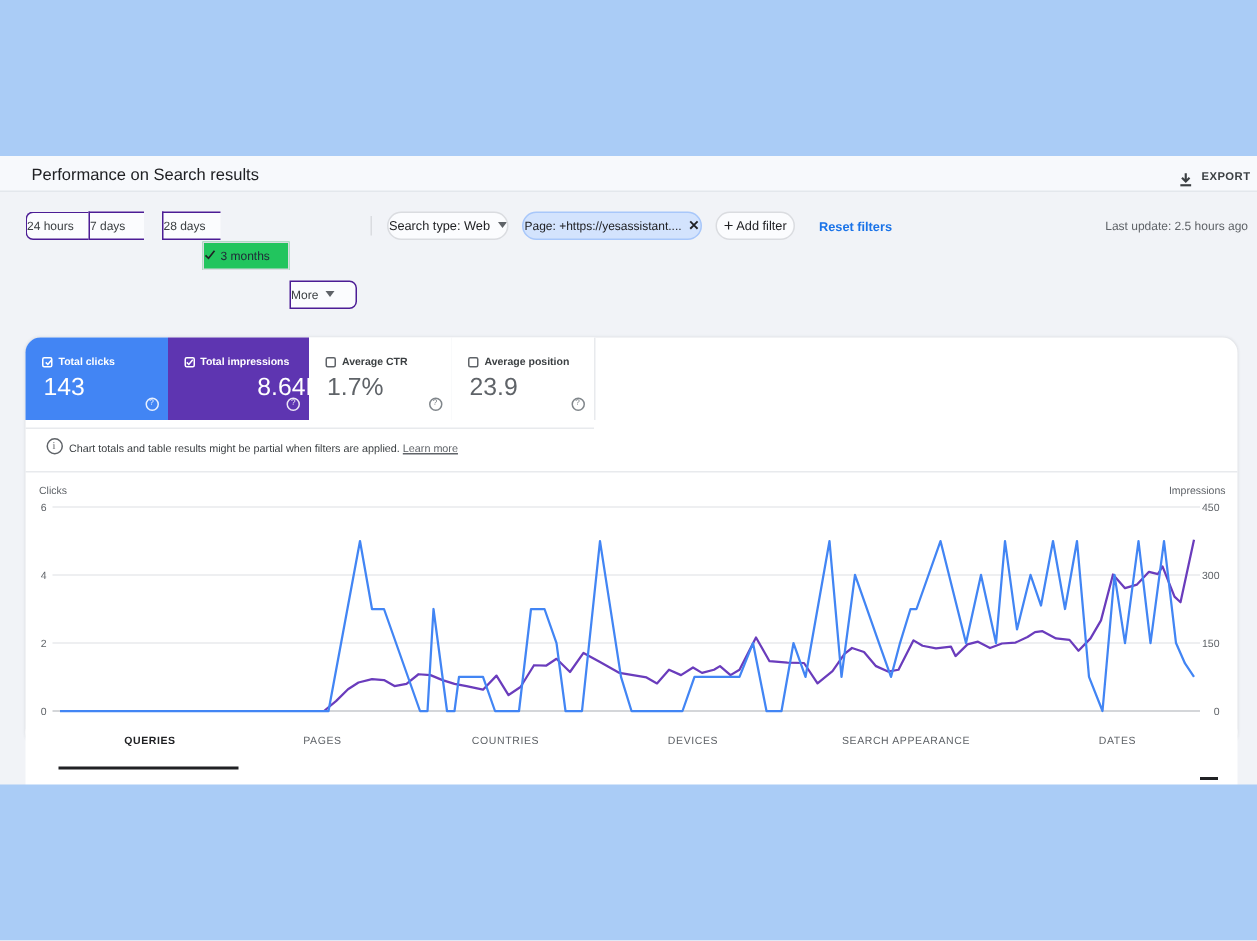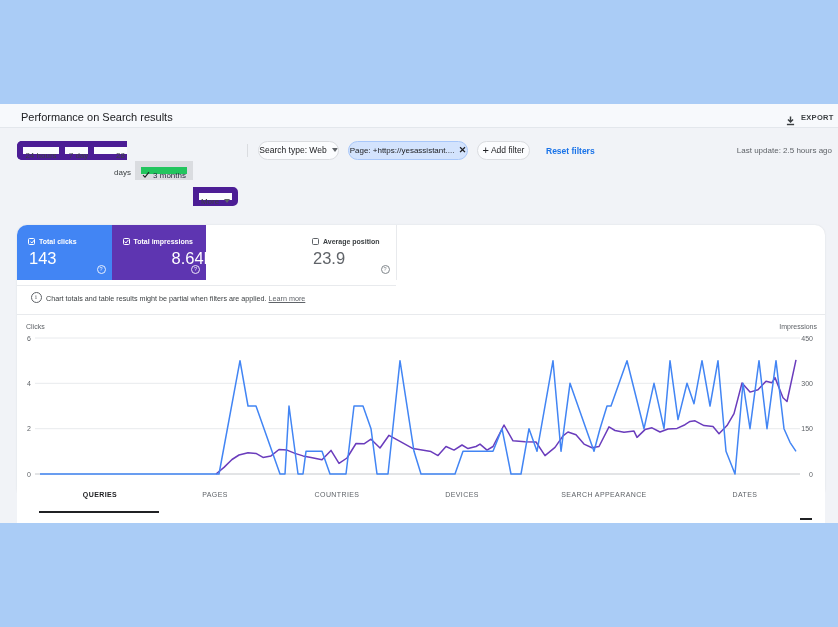--- a/index.html
+++ b/index.html
@@ -5,21 +5,21 @@
 body{width:838px;height:627px;position:relative;overflow:hidden;background:#f1f3f7;font-family:"Liberation Sans",sans-serif;}
 .abs{position:absolute;}
 .band{left:0;width:838px;background:#aaccf6;}
 #bandtop{top:0;height:104px;}
 #bandbot{top:523px;height:104px;}
 #hdr{top:104px;left:0;width:838px;height:23px;background:#f7f9fc;border-bottom:1px solid #e3e7ec;}
 #title{top:111px;left:21px;font-size:11px;color:#202124;}
 #export{top:112px;left:786px;color:#3c4043;}
 #exporttxt{top:113px;left:801px;font-size:7.5px;font-weight:bold;letter-spacing:.3px;color:#3c4043;}
 
-.seg{top:141px;height:19px;box-sizing:border-box;border:6px solid #4c1d95;background:#fbfcfe;color:#3c4043;font-size:8px;line-height:17px;text-align:center;}
+.seg{top:141px;height:19px;box-sizing:border-box;border:1px solid #4c1d95;background:#fbfcfe;color:#3c4043;font-size:8px;line-height:17px;}
 .pill{top:141px;height:19px;box-sizing:border-box;border:1px solid #dadce0;border-radius:10px;background:#fbfcfe;color:#202124;font-size:8.5px;line-height:17px;text-align:center;white-space:nowrap;overflow:hidden;}
 .caret{display:inline-block;width:0;height:0;border-left:3.5px solid transparent;border-right:3.5px solid transparent;border-top:4px solid #5f6368;vertical-align:1px;margin-left:5px;}
 #resetf{top:146px;left:546px;font-size:8.5px;font-weight:bold;color:#1a73e8;}
 #lastupd{top:146px;left:600px;width:232px;text-align:right;font-size:8px;color:#5f6368;}
 
 #card1{top:184px;left:17px;width:808px;height:273px;background:#fff;border-radius:10px;box-shadow:0 0 2px rgba(60,64,67,.12);margin-top:41px;}
 .tile{top:0;height:55px;}
 .tlabel{position:absolute;top:13px;left:12px;font-size:7px;font-weight:bold;}
 .tval{position:absolute;top:24px;left:12px;font-size:16.5px;}
 .qm{position:absolute;right:6px;bottom:6px;width:7px;height:7px;border-radius:50%;font-size:5.5px;line-height:7px;text-align:center;}
@@ -34,21 +34,21 @@
 <div class="abs" id="hdr"></div>
 <div class="abs" id="title">Performance on Search results</div>
 <div class="abs" id="export"><svg width="9" height="10" viewBox="0 0 10 11">
       <path d="M5 0.5 V6 M2.2 3.8 L5 6.6 L7.8 3.8" stroke="#3c4043" stroke-width="1.6" fill="none"></path>
       <rect x="1" y="8.6" width="8" height="1.6" fill="#3c4043"></rect>
     </svg></div>
 <div class="abs" id="exporttxt">EXPORT</div>
 
 <div class="abs seg" style="left:17px;width:42px;border-radius:5px 0 0 5px;border-right:none;">24 hours</div>
 <div class="abs seg" style="left:59px;width:37px;border-right:none;">7 days</div>
-<div class="abs seg" style="left:88px;width:39px;border-right:none;padding-left:20px;">28 days</div>
+<div class="abs seg" style="left:108px;width:39px;border-right:none;">28 days</div>
 <div class="abs seg" style="left:135px;width:58px;background:#22c55e;border-color:#dadce0;color:#1f2937;margin-top:20px;"><svg width="8" height="8" viewBox="0 0 8 8" style="vertical-align:-1px;margin-right:3px;">
       <path d="M1 4.2 L3 6.2 L7 1.2" stroke="#202124" stroke-width="1.1" fill="none"></path>
     </svg>3 months</div>
 <div class="abs seg" style="left:193px;width:45px;border-radius:0 5px 5px 0;margin-top:46px;">More<span class="caret"></span></div>
 <div class="abs" style="top:144px;left:247px;width:1px;height:13px;background:#dadce0;"></div>
 <div class="abs pill" style="left:258px;width:81px;">Search type: Web<span class="caret"></span></div>
 <div class="abs pill" style="left:348px;width:120px;background:#d3e3fd;border-color:#a8c7fa;font-size:8px;">Page: +https://yesassistant....&nbsp;&nbsp;<span style="font-weight:bold;font-size:9px;color:#202124;">✕</span></div>
 <div class="abs pill" style="left:477px;width:53px;"><span style="font-size:11px;vertical-align:-1px;">+</span> Add filter</div>
 <div class="abs" id="resetf">Reset filters</div>
 <div class="abs" id="lastupd">Last update: 2.5 hours ago</div>
@@ -66,20 +66,26 @@
   </div>
   <div class="abs tile" style="left:94.5px;width:94.5px;background:#5e35b1;">
     <span class="cb" style="border:1.2px solid #fff;">
         <svg width="5" height="5" viewBox="0 0 5 5" style="position:absolute;left:0.5px;top:0.2px;">
           <path d="M0.5 2.6 L1.9 4 L4.5 0.8" stroke="#fff" stroke-width="1" fill="none"></path>
         </svg>
       </span>
     <span class="tlabel" style="left:22px;color:#fff;">Total impressions</span>
     <span class="tval" style="color:#fff;padding-left:48px;">8.64K</span>
     <span class="qm" style="border:1px solid #ede7f6;color:#ede7f6;">?</span>
+  </div>
+  <div class="abs tile" style="left:189px;width:94.5px;background:#fff;border-right:1px solid #e8eaed;">
+    <span class="cb" style="border:1.2px solid #5f6368;"></span>
+    <span class="tlabel" style="left:22px;color:#3c4043;">Average CTR</span>
+    <span class="tval" style="color:#5f6368;">1.7%</span>
+    <span class="qm" style="border:1px solid #80868b;color:#80868b;">?</span>
   </div>
   <div class="abs tile" style="left:284px;width:94.5px;background:#fff;border-right:1px solid #e8eaed;">
     <span class="cb" style="border:1.2px solid #5f6368;"></span>
     <span class="tlabel" style="left:22px;color:#3c4043;">Average position</span>
     <span class="tval" style="color:#5f6368;">23.9</span>
     <span class="qm" style="border:1px solid #80868b;color:#80868b;">?</span>
   </div>
   <div class="abs" style="top:59.5px;left:0;width:379px;height:1px;background:#e8eaed;"></div>
   <div class="infoline">
     <span style="position:absolute;left:13.5px;top:8px;width:9px;height:9px;border:1px solid #5f6368;border-radius:50%;color:#5f6368;font-size:7px;line-height:9px;text-align:center;font-family:'Liberation Serif',serif;">i</span>

